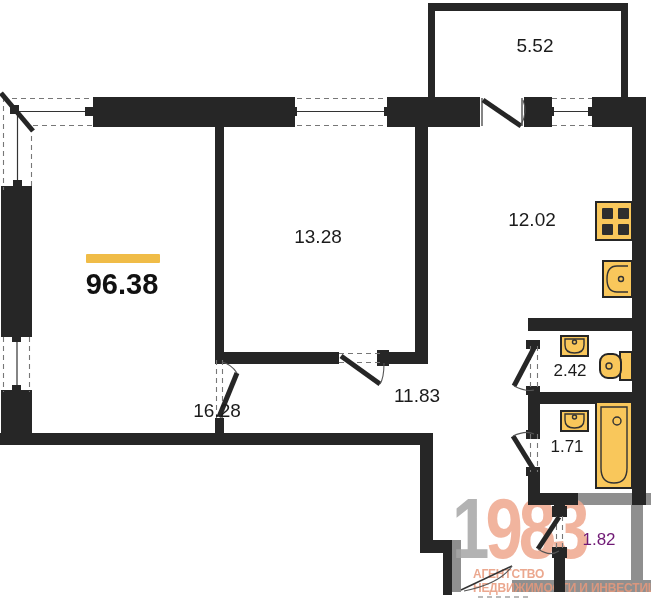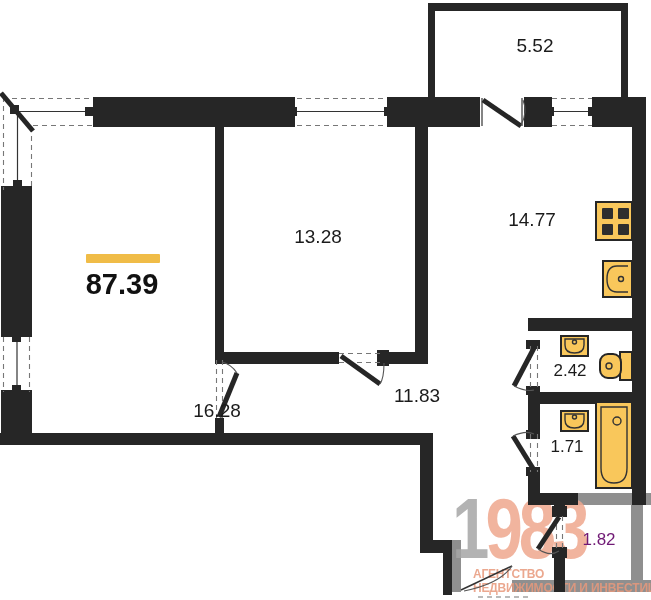--- a/index.html
+++ b/index.html
@@ -224,23 +224,23 @@
         <rect class="fix" x="596" y="402" width="36" height="86"></rect>
         <path class="fixline" d="M601 407 H627 V468 Q627 483 614 483 Q601 483 601 468 Z"></path>
         <circle class="fixline" cx="617" cy="421" r="4"></circle>
       </g>
     </g>
   </svg>
 
   <div class="labels">
     <div class="lbl" style="left:535px;top:46px;">5.52</div>
     <div class="lbl" style="left:318px;top:237px;">13.28</div>
-    <div class="lbl" style="left:532px;top:220px;">14.77</div>
+    <div class="lbl" style="left:532px;top:220px;">12.02</div>
     <div class="lbl" style="left:177px;top:411px;margin-left:40px;">16.28</div>
     <div class="lbl" style="left:417px;top:396px;text-align:center;">11.83</div>
     <div class="lbl small" style="left:570px;top:371px;">2.42</div>
     <div class="lbl small" style="left:567px;top:447px;">1.71</div>
     <div class="lbl small gray" style="left:599px;top:540px;">1.82</div>
     <div class="accent-bar" style="left:86px;top:254px;width:74px;height:9px;"></div>
-    <div class="total-num" style="left:122px;top:284px;">87.39</div>
+    <div class="total-num" style="left:122px;top:284px;">96.38</div>
   </div>
 
 </div>
 
 </body></html>

